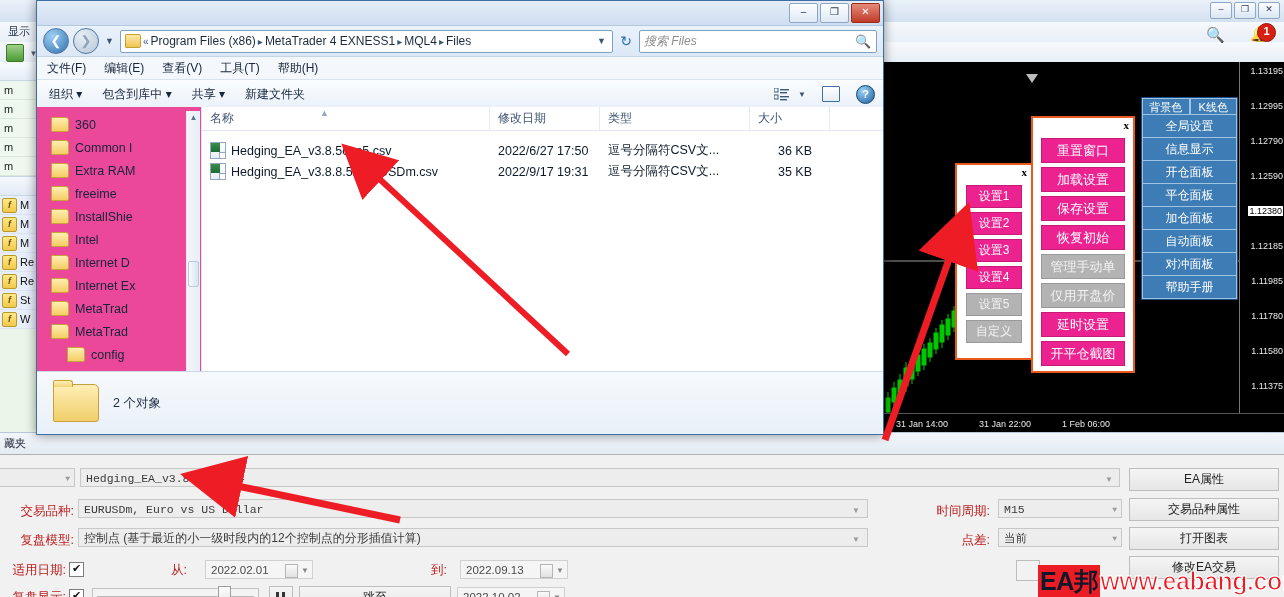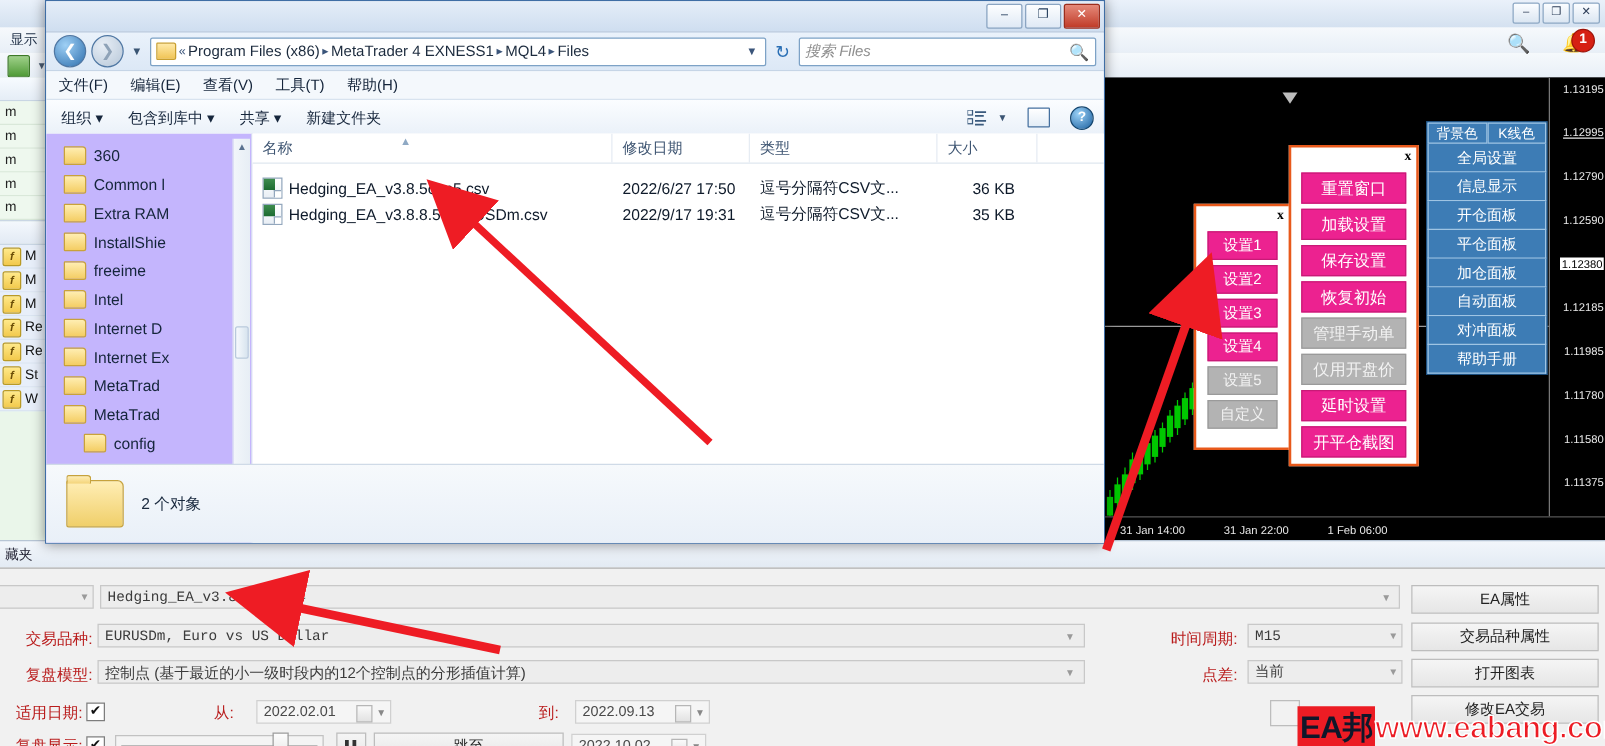--- a/index.html
+++ b/index.html
@@ -248,21 +248,21 @@
     background: radial-gradient(circle at 35% 30%, #9ad1f7, #1b5f9e);
     border:1px solid #14466f; color:#fff; font-size: 11px; font-weight:bold;
     text-align:center; line-height: 16px;
   }
 
   .exp-body {
     position:absolute; left:0; top: 106px; right: 0; bottom: 0;
     display: flex; background:#fff;
   }
   .exp-tree {
-    width: 164px; background:#c4b5fd; border-right: 1px solid #dde6f0;
+    width: 164px; background:#ec4899; border-right: 1px solid #dde6f0;
     position:relative; overflow:hidden; padding-top: 6px;
   }
   .tree-item {
     height: 23px; display:flex; align-items:center; gap:6px;
     font-size: 12.5px; color:#15253b; padding-left: 14px; white-space:nowrap;
   }
   .tree-item.indent { padding-left: 30px; }
   .folder-ico {
     width: 16px; height: 13px; flex:none; position:relative;
     background: linear-gradient(#ffeeb2,#f4cd63);
@@ -537,21 +537,21 @@
           <rect x="158" y="177" width="4" height="16"></rect>
         <line x1="166" y1="182" x2="166" y2="206" stroke-width="1"></line>
           <rect x="164" y="187" width="4" height="14"></rect>
         <line x1="172" y1="190" x2="172" y2="212" stroke-width="1"></line>
           <rect x="170" y="194" width="4" height="14"></rect>
       </g>
     </svg>
 
     <div class="price-axis">
       <div class="price-lbl" style="top:4px;">1.13195</div>
-      <div class="price-lbl" style="top:39px;text-decoration:underline;">1.12995</div>
+      <div class="price-lbl" style="top:39px;">1.12995</div>
       <div class="price-lbl" style="top:74px;">1.12790</div>
       <div class="price-lbl" style="top:109px;">1.12590</div>
       <div class="price-lbl highlight" style="top:144px;">1.12380</div>
       <div class="price-lbl" style="top:179px;">1.12185</div>
       <div class="price-lbl" style="top:214px;">1.11985</div>
       <div class="price-lbl" style="top:249px;">1.11780</div>
       <div class="price-lbl" style="top:284px;">1.11580</div>
       <div class="price-lbl" style="top:319px;">1.11375</div>
       <div class="price-lbl" style="top:350px;">1.11175</div>
     </div>
@@ -681,25 +681,25 @@
         <div class="tree-item">
             <span class="folder-ico"></span>
             <span>Common l</span>
           </div>
         <div class="tree-item">
             <span class="folder-ico"></span>
             <span>Extra RAM</span>
           </div>
         <div class="tree-item">
             <span class="folder-ico"></span>
+            <span>freeime</span>
+          </div>
+        <div class="tree-item">
+            <span class="folder-ico"></span>
             <span>InstallShie</span>
-          </div>
-        <div class="tree-item">
-            <span class="folder-ico"></span>
-            <span>freeime</span>
           </div>
         <div class="tree-item">
             <span class="folder-ico"></span>
             <span>Intel</span>
           </div>
         <div class="tree-item">
             <span class="folder-ico"></span>
             <span>Internet D</span>
           </div>
         <div class="tree-item">

